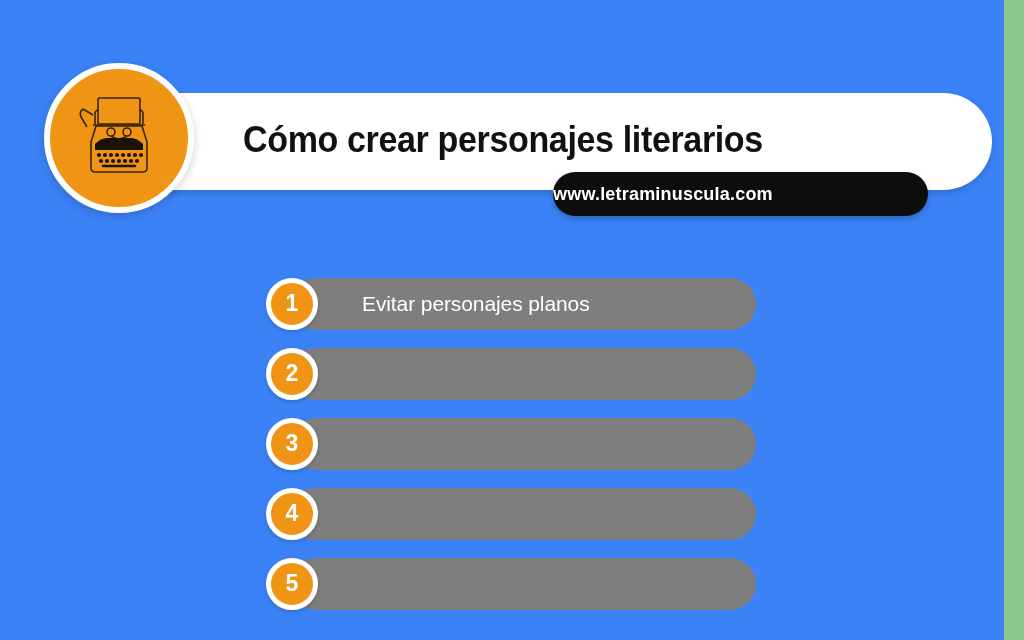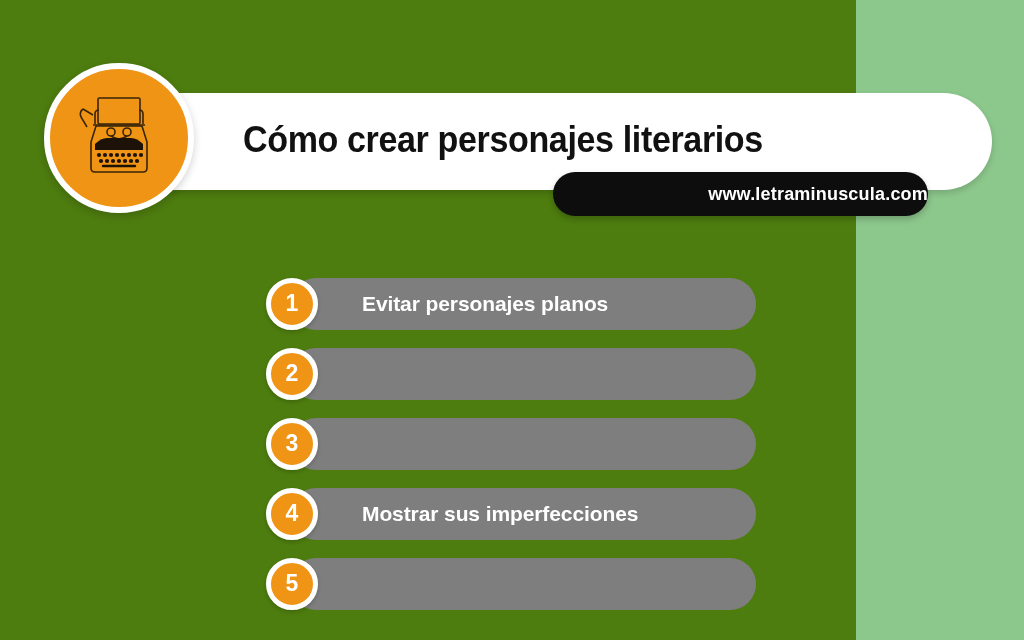--- a/index.html
+++ b/index.html
@@ -10,23 +10,23 @@
   body {
     width: 1024px;
     height: 640px;
     overflow: hidden;
     background: #8cc78c;
     font-family: "Liberation Sans", "DejaVu Sans", sans-serif;
     position: relative;
   }
   #canvas {
     position: relative;
-    width: 856px;
+    width: 1004px;
     height: 640px;
-    background: #4d7c0f;
+    background: #3b82f6;
   }
 
   
   .header-banner {
     position: absolute;
     left: 120px;
     top: 93px;
     width: 872px;
     height: 97px;
     background: #ffffff;
@@ -60,21 +60,21 @@
     border-radius: 22px;
     box-shadow: 0 3px 6px rgba(0,0,0,0.22);
   }
   .url-text {
     position: absolute;
     left: 553px;
     top: 172px;
     width: 375px;
     height: 44px;
     line-height: 44px;
-    text-align: right;
+    text-align: left;
     color: #ffffff;
     font-size: 18px;
     font-weight: bold;
     letter-spacing: 0.2px;
     white-space: nowrap;
   }
 
   
   .logo-badge {
     position: absolute;
@@ -119,21 +119,21 @@
     border-radius: 26px;
   }
   .step-label {
     position: absolute;
     left: 96px;
     top: 0;
     height: 52px;
     line-height: 52px;
     color: #ffffff;
     font-size: 21px;
-    font-weight: bold;
+    font-weight: normal;
     letter-spacing: -0.1px;
     white-space: nowrap;
   }
   .step-circle {
     position: absolute;
     left: 0;
     top: 0;
     width: 52px;
     height: 52px;
     border-radius: 50%;
@@ -236,21 +236,20 @@
     </div>
 
     <div class="step-row" style="top:418px;">
       <div class="step-bar"></div>
       <div class="step-circle"></div>
       <div class="step-number">3</div>
     </div>
 
     <div class="step-row" style="top:488px;">
       <div class="step-bar"></div>
-      <div class="step-label">Mostrar sus imperfecciones</div>
       <div class="step-circle"></div>
       <div class="step-number">4</div>
     </div>
 
     <div class="step-row" style="top:558px;">
       <div class="step-bar"></div>
       <div class="step-circle"></div>
       <div class="step-number">5</div>
     </div>
 

